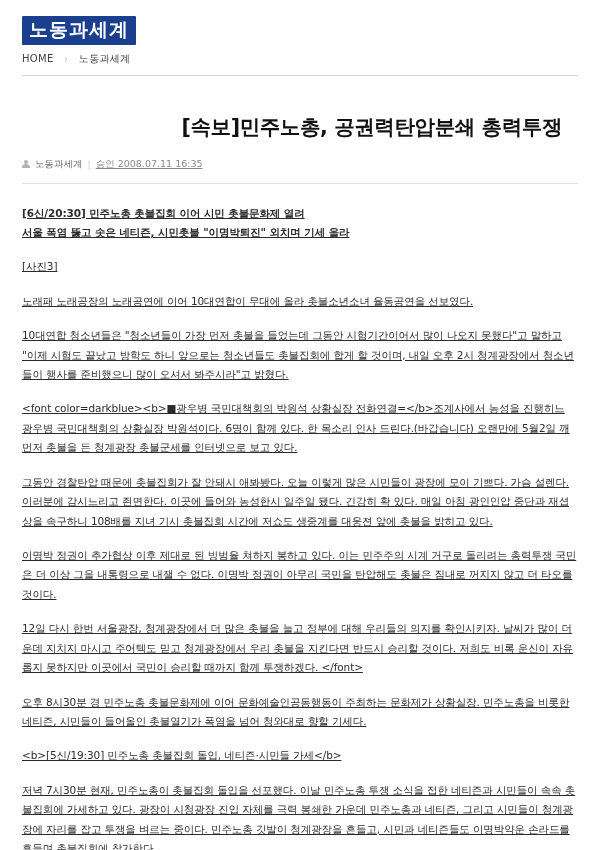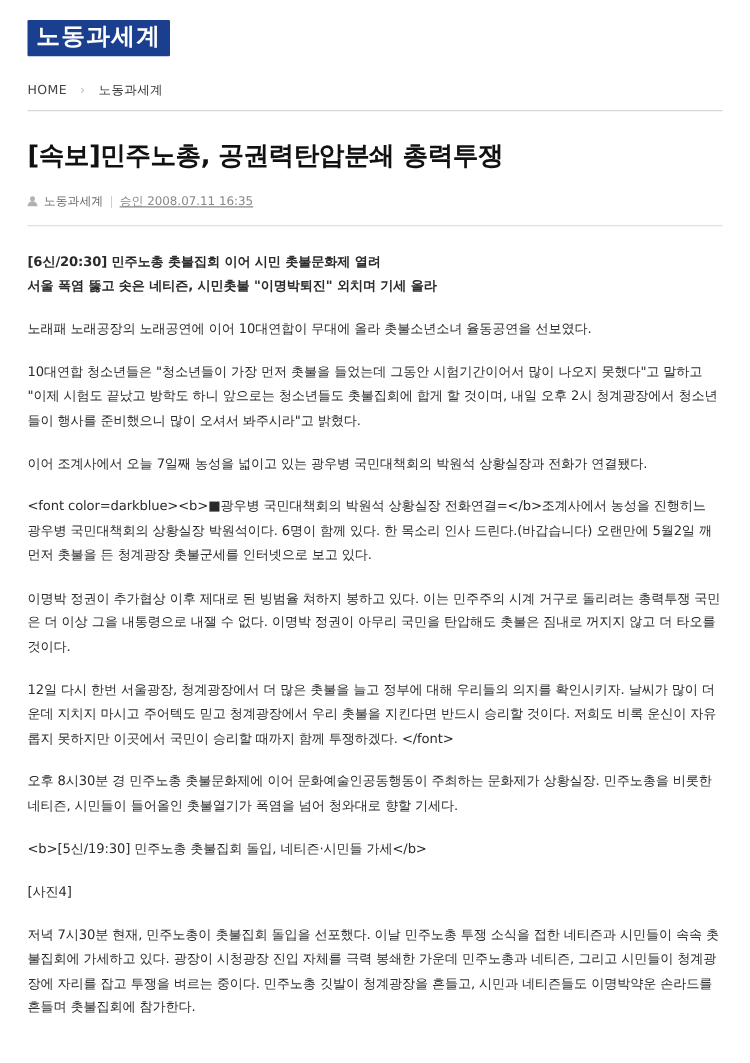--- a/index.html
+++ b/index.html
@@ -30,21 +30,21 @@
     font-family: "DejaVu Sans", "Liberation Sans", sans-serif;
     font-weight: bold;
     font-size: 19px;
     letter-spacing: 1px;
     padding: 3px 7px 4px 7px;
     line-height: 1.15;
     border-radius: 1px;
     position: relative;
   }
   .breadcrumb {
-    margin-top: 20px;
+    margin-top: 7px;
     font-size: 10px;
     color: #5a5a5a;
     letter-spacing: 0.3px;
   }
   .breadcrumb .crumb-link {
     color: #444444;
     text-decoration: none;
   }
   .breadcrumb .crumb-sep {
     color: #bbbbbb;
@@ -61,21 +61,22 @@
   
   .article-head {
     padding: 22px 22px 0 22px;
   }
   .article-title {
     font-size: 20.5px;
     font-weight: bold;
     color: #111111;
     letter-spacing: -0.4px;
     line-height: 1.35;
-    margin: 0;
+    margin: 16px;
+    text-align: right;
   }
   .byline {
     margin-top: 16px;
     font-size: 9.5px;
     color: #777777;
     display: flex;
     align-items: center;
     gap: 5px;
   }
   .byline .person-icon {
@@ -112,20 +113,21 @@
   
   .article-body {
     padding: 20px 22px 30px 22px;
     font-size: 10.5px;
     line-height: 1.85;
     color: #2b2b2b;
     letter-spacing: -0.1px;
   }
   .article-body p {
     margin: 0 0 15px 0;
+    text-decoration: underline;
   }
 </style>
 </head>
 <body>
 
 <div class="page">
 
   <div class="site-header">
     <div class="logo">
       <span>노동과세계</span>
@@ -144,26 +146,26 @@
       <span class="person-icon"></span>
       <span class="author">노동과세계</span>
       <span class="bullet">|</span>
       <span class="date">승인 2008.07.11 16:35</span>
     </div>
   </div>
   <hr class="head-rule">
 
   <div class="article-body">
     <p><b>[6신/20:30] 민주노총 촛불집회 이어 시민 촛불문화제 열려<br>서울 폭염 뚫고 솟은 네티즌, 시민촛불 "이명박퇴진" 외치며 기세 올라</b></p>
+    <p>[사진3]</p>
     <p>노래패 노래공장의 노래공연에 이어 10대연합이 무대에 올라 촛불소년소녀 율동공연을 선보였다.</p>
     <p>10대연합 청소년들은 "청소년들이 가장 먼저 촛불을 들었는데 그동안 시험기간이어서 많이 나오지 못했다"고 말하고 "이제 시험도 끝났고 방학도 하니 앞으로는 청소년들도 촛불집회에 합게 할 것이며, 내일 오후 2시 청계광장에서 청소년들이 행사를 준비했으니 많이 오셔서 봐주시라"고 밝혔다.</p>
-    <p>이어 조계사에서 오늘 7일째 농성을 넓이고 있는 광우병 국민대책회의 박원석 상황실장과 전화가 연결됐다.</p>
     <p>&lt;font color=darkblue&gt;&lt;b&gt;■광우병 국민대책회의 박원석 상황실장 전화연결=&lt;/b&gt;조계사에서 농성을 진행히느 광우병 국민대책회의 상황실장 박원석이다. 6명이 함께 있다. 한 목소리 인사 드린다.(바갑습니다) 오랜만에 5월2일 깨 먼저 촛불을 든 청계광장 촛불군세를 인터넷으로 보고 있다.</p>
+    <p>그동안 경찰탄압 때문에 촛불집회가 잘 안돼시 애봐봤다. 오늘 이렇게 많은 시민들이 광장에 모이 기쁘다. 가슴 설렌다. 이러분에 감시느리고 죈면한다. 이곳에 들어와 농성한시 일주일 됐다. 긴강히 확 있다. 매일 아침 광인인압 중단과 재셥상을 속구하니 108배를 지녀 기시 촛불집회 시간에 저쇼도 생중계를 대웅젼 앞에 촛불을 밝히고 있다.</p>
     <p>이명박 정권이 추가협상 이후 제대로 된 빙범율 쳐하지 봉하고 있다. 이는 민주주의 시계 거구로 돌리려는 총력투쟁 국민은 더 이상 그을 내통령으로 내잴 수 없다. 이명박 정권이 아무리 국민을 탄압해도 촛불은 짐내로 꺼지지 않고 더 타오를 것이다.</p>
     <p>12일 다시 한번 서울광장, 청계광장에서 더 많은 촛불을 늘고 정부에 대해 우리들의 의지를 확인시키자. 날씨가 많이 더운데 지치지 마시고 주어텍도 믿고 청계광장에서 우리 촛불을 지킨다면 반드시 승리할 것이다. 저희도 비록 운신이 자유롭지 못하지만 이곳에서 국민이 승리할 때까지 함께 투쟁하겠다. &lt;/font&gt;</p>
     <p>오후 8시30분 경 민주노총 촛불문화제에 이어 문화예술인공동행동이 주최하는 문화제가 상황실장. 민주노총을 비롯한 네티즌, 시민들이 들어올인 촛불열기가 폭염을 넘어 청와대로 향할 기세다.</p>
     <p>&lt;b&gt;[5신/19:30] 민주노총 촛불집회 돌입, 네티즌·시민들 가세&lt;/b&gt;</p>
-    <p>[사진4]</p>
     <p>저녁 7시30분 현재, 민주노총이 촛불집회 돌입을 선포했다. 이날 민주노총 투쟁 소식을 접한 네티즌과 시민들이 속속 촛불집회에 가세하고 있다. 광장이 시청광장 진입 자체를 극력 봉쇄한 가운데 민주노총과 네티즌, 그리고 시민들이 청계광장에 자리를 잡고 투쟁을 벼르는 중이다. 민주노총 깃발이 청계광장을 흔들고, 시민과 네티즌들도 이명박약운 손라드를 흔들며 촛불집회에 참가한다.</p>
 
   </div>
 
 </div>
 
 </body></html>

